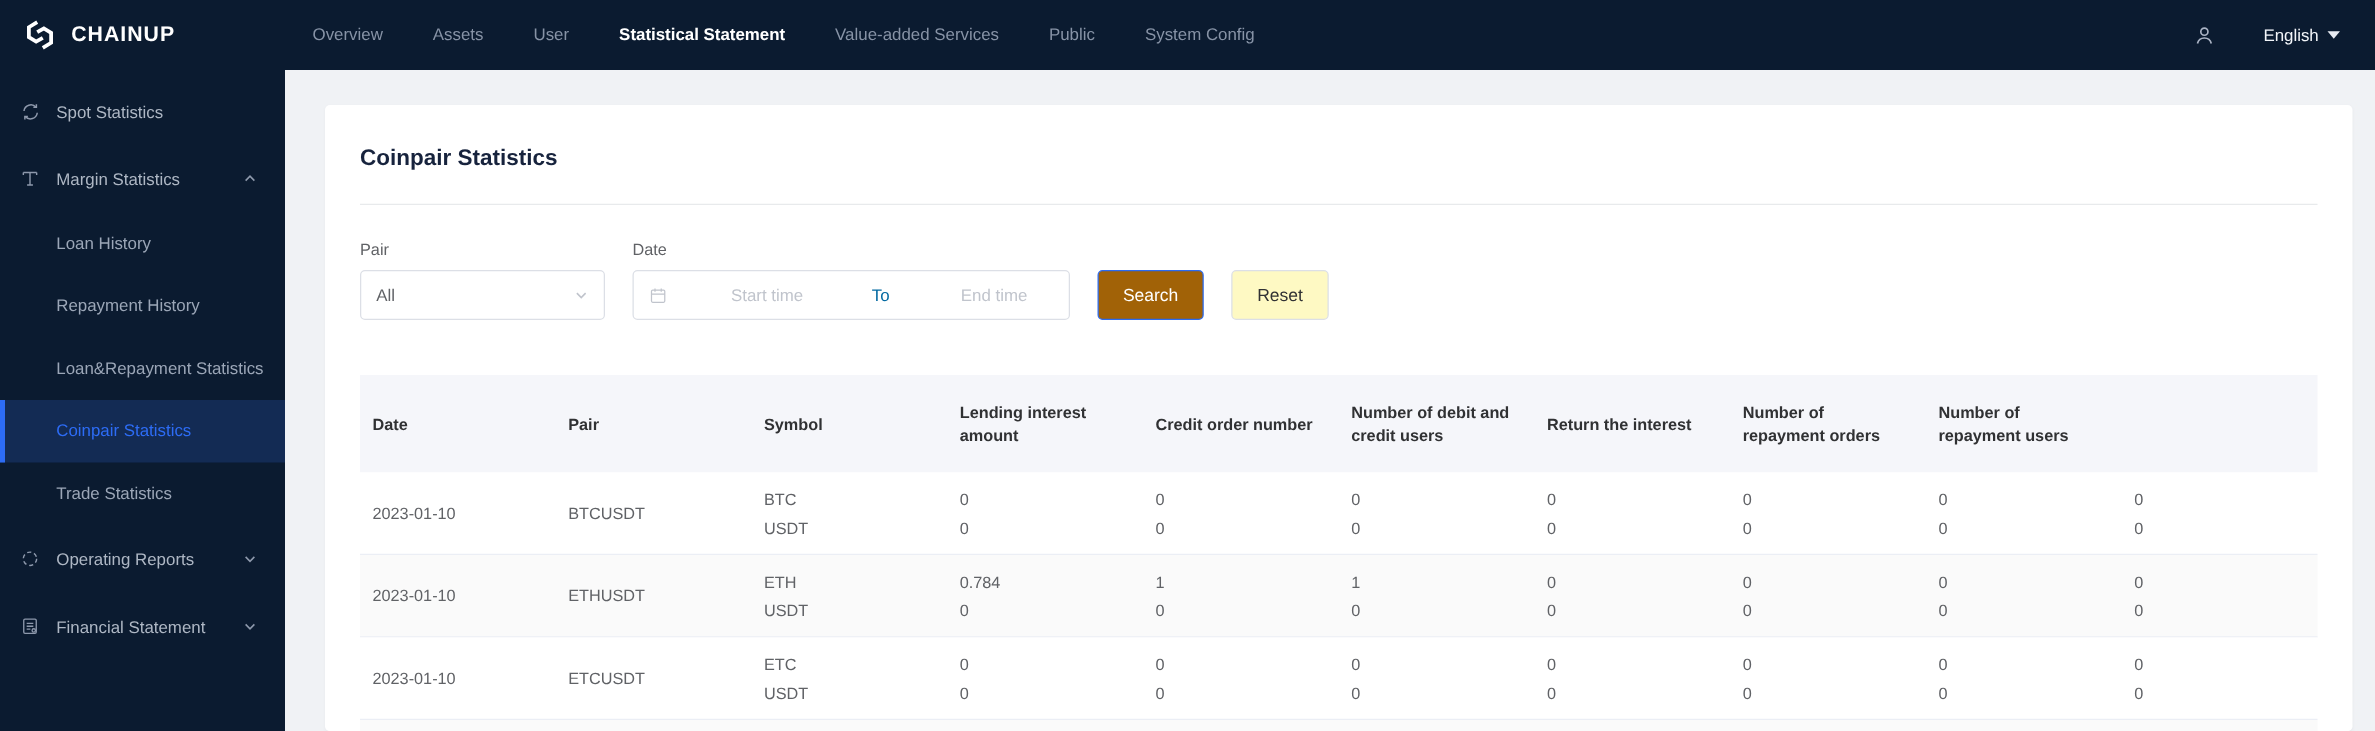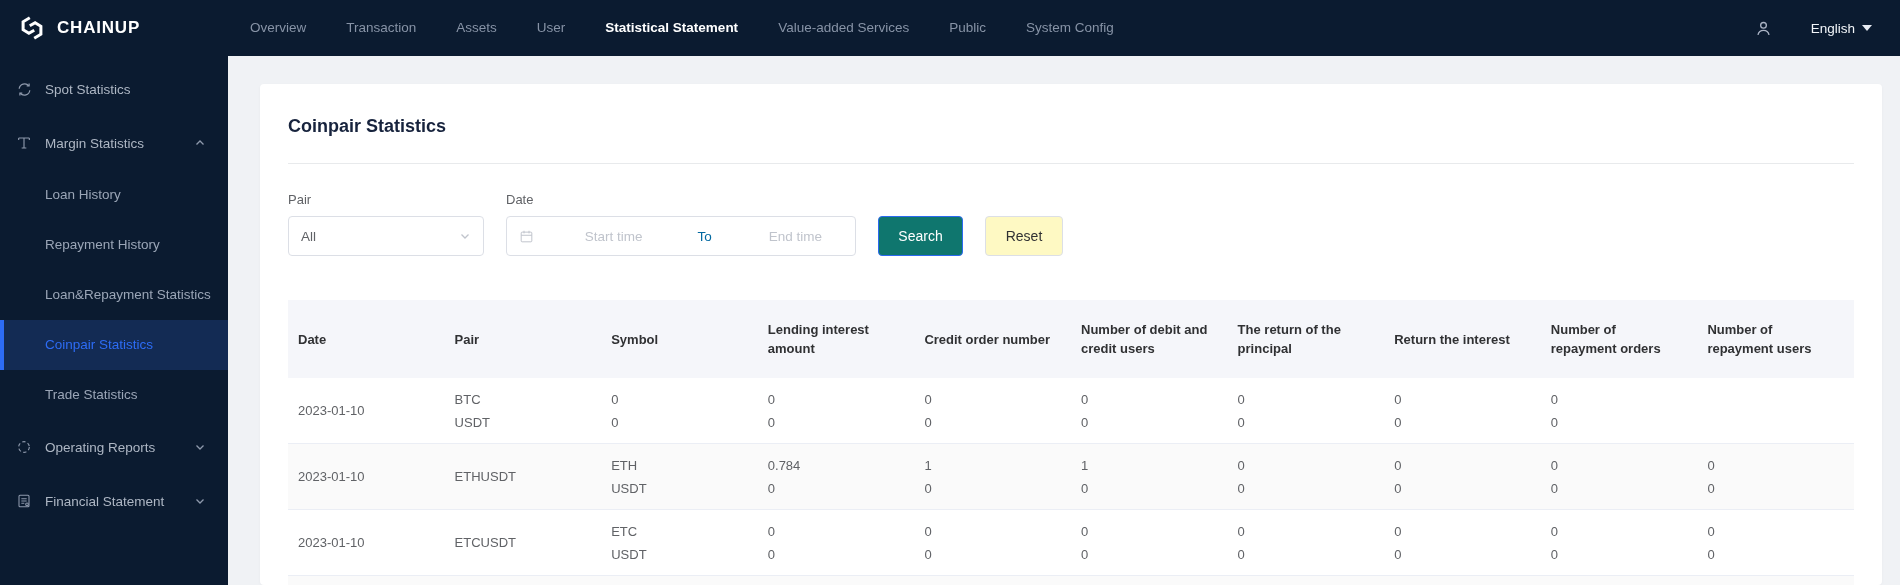--- a/index.html
+++ b/index.html
@@ -41,21 +41,21 @@
   .filter-group { display: flex; flex-direction: column; }
   .filter-label { font-size: 13px; color: #606266; margin-bottom: 9px; }
   .select { width: 196px; height: 40px; border: 1px solid #dcdfe6; border-radius: 4px; display: flex; align-items: center; padding: 0 12px; font-size: 13.5px; color: #606266; cursor: pointer; background: #fff; }
   .select .sel-chevron { margin-left: auto; color: #c0c4cc; display: flex; }
   .date-range { width: 350px; height: 40px; border: 1px solid #dcdfe6; border-radius: 4px; display: flex; align-items: center; padding: 0 12px; background: #fff; gap: 32px; }
   .date-range .cal-icon { color: #c0c4cc; display: flex; flex: none; }
   .date-range input { border: none; outline: none; flex: 1; min-width: 0; text-align: center; font-size: 13.5px; font-family: "Liberation Sans", sans-serif; color: #606266; background: transparent; }
   .date-range input::placeholder { color: #c0c4cc; }
   .date-sep { font-size: 13.5px; color: #0369a1; padding: 0 4px; flex: none; }
   .btn { height: 40px; border-radius: 4px; font-size: 14px; font-family: "Liberation Sans", sans-serif; cursor: pointer; }
-  .btn-primary { width: 85px; background: #0f766e; border: 1px solid #2b6af0; color: #fff; }
+  .btn-primary { width: 85px; background: #a16207; border: 1px solid #2b6af0; color: #fff; }
   .btn-plain { width: 78px; background: #fef9c3; border: 1px solid #dcdfe6; color: #303133; }
 
   
   .table { margin-top: 44px; }
   .t-head, .tr { display: grid; grid-template-columns: repeat(10, 1fr); }
   .t-head { background: #f5f6fa; height: 78px; }
   .th { display: flex; flex-direction: column; justify-content: center; padding: 0 10px 0 10px; font-size: 13px; font-weight: 700; color: #303133; white-space: pre-line; line-height: 19px; }
   .tr { height: 66px; border-bottom: 1px solid #ebeef5; background: #fff; }
   .tr.stripe { background: #fafafa; }
   .td { display: flex; flex-direction: column; justify-content: center; padding: 0 10px; font-size: 13px; color: #606266; line-height: 23px; }
@@ -69,21 +69,20 @@
     <span style="display:flex;">
       <svg width="32" height="28" viewBox="0 0 36 30" fill="none" stroke="#ffffff" stroke-width="3.4" stroke-linejoin="miter">
         <path d="M15.5 3.5 8 8v9l6.5 4 6-3.5"></path>
         <path d="M20.5 26.5 28 22v-9l-6.5-4-6 3.5"></path>
       </svg>
     </span>
     <span class="brand-text">CHAINUP</span>
   </div>
   <nav class="nav-menu">
       <div class="nav-item">Overview</div>
-      <div class="nav-item">Transaction</div>
       <div class="nav-item">Assets</div>
       <div class="nav-item">User</div>
       <div class="nav-item active">Statistical Statement</div>
       <div class="nav-item">Value-added Services</div>
       <div class="nav-item">Public</div>
       <div class="nav-item">System Config</div>
     </nav>
   <div class="nav-right">
     <span class="user-icon">
       <svg width="19" height="19" viewBox="0 0 24 24" fill="none" stroke="currentColor" stroke-width="1.7">
@@ -201,31 +200,30 @@
       <div class="table">
         <div class="t-head">
             <div class="th">Date</div>
             <div class="th">Pair</div>
             <div class="th">Symbol</div>
             <div class="th">Lending interest
 amount</div>
             <div class="th">Credit order number</div>
             <div class="th">Number of debit and
 credit users</div>
-            <div class="th">The return of the
-principal</div>
             <div class="th">Return the interest</div>
             <div class="th">Number of
 repayment orders</div>
             <div class="th">Number of
 repayment users</div>
           </div>
         <div>
             <div class="tr">
               <div class="td">2023-01-10</div>
+              <div class="td">BTCUSDT</div>
               <div class="td">
                 <div>BTC</div>
                 <div>USDT</div>
               </div>
               <div class="td">
                 <div>0</div>
                 <div>0</div>
               </div>
               <div class="td">
                 <div>0</div>

